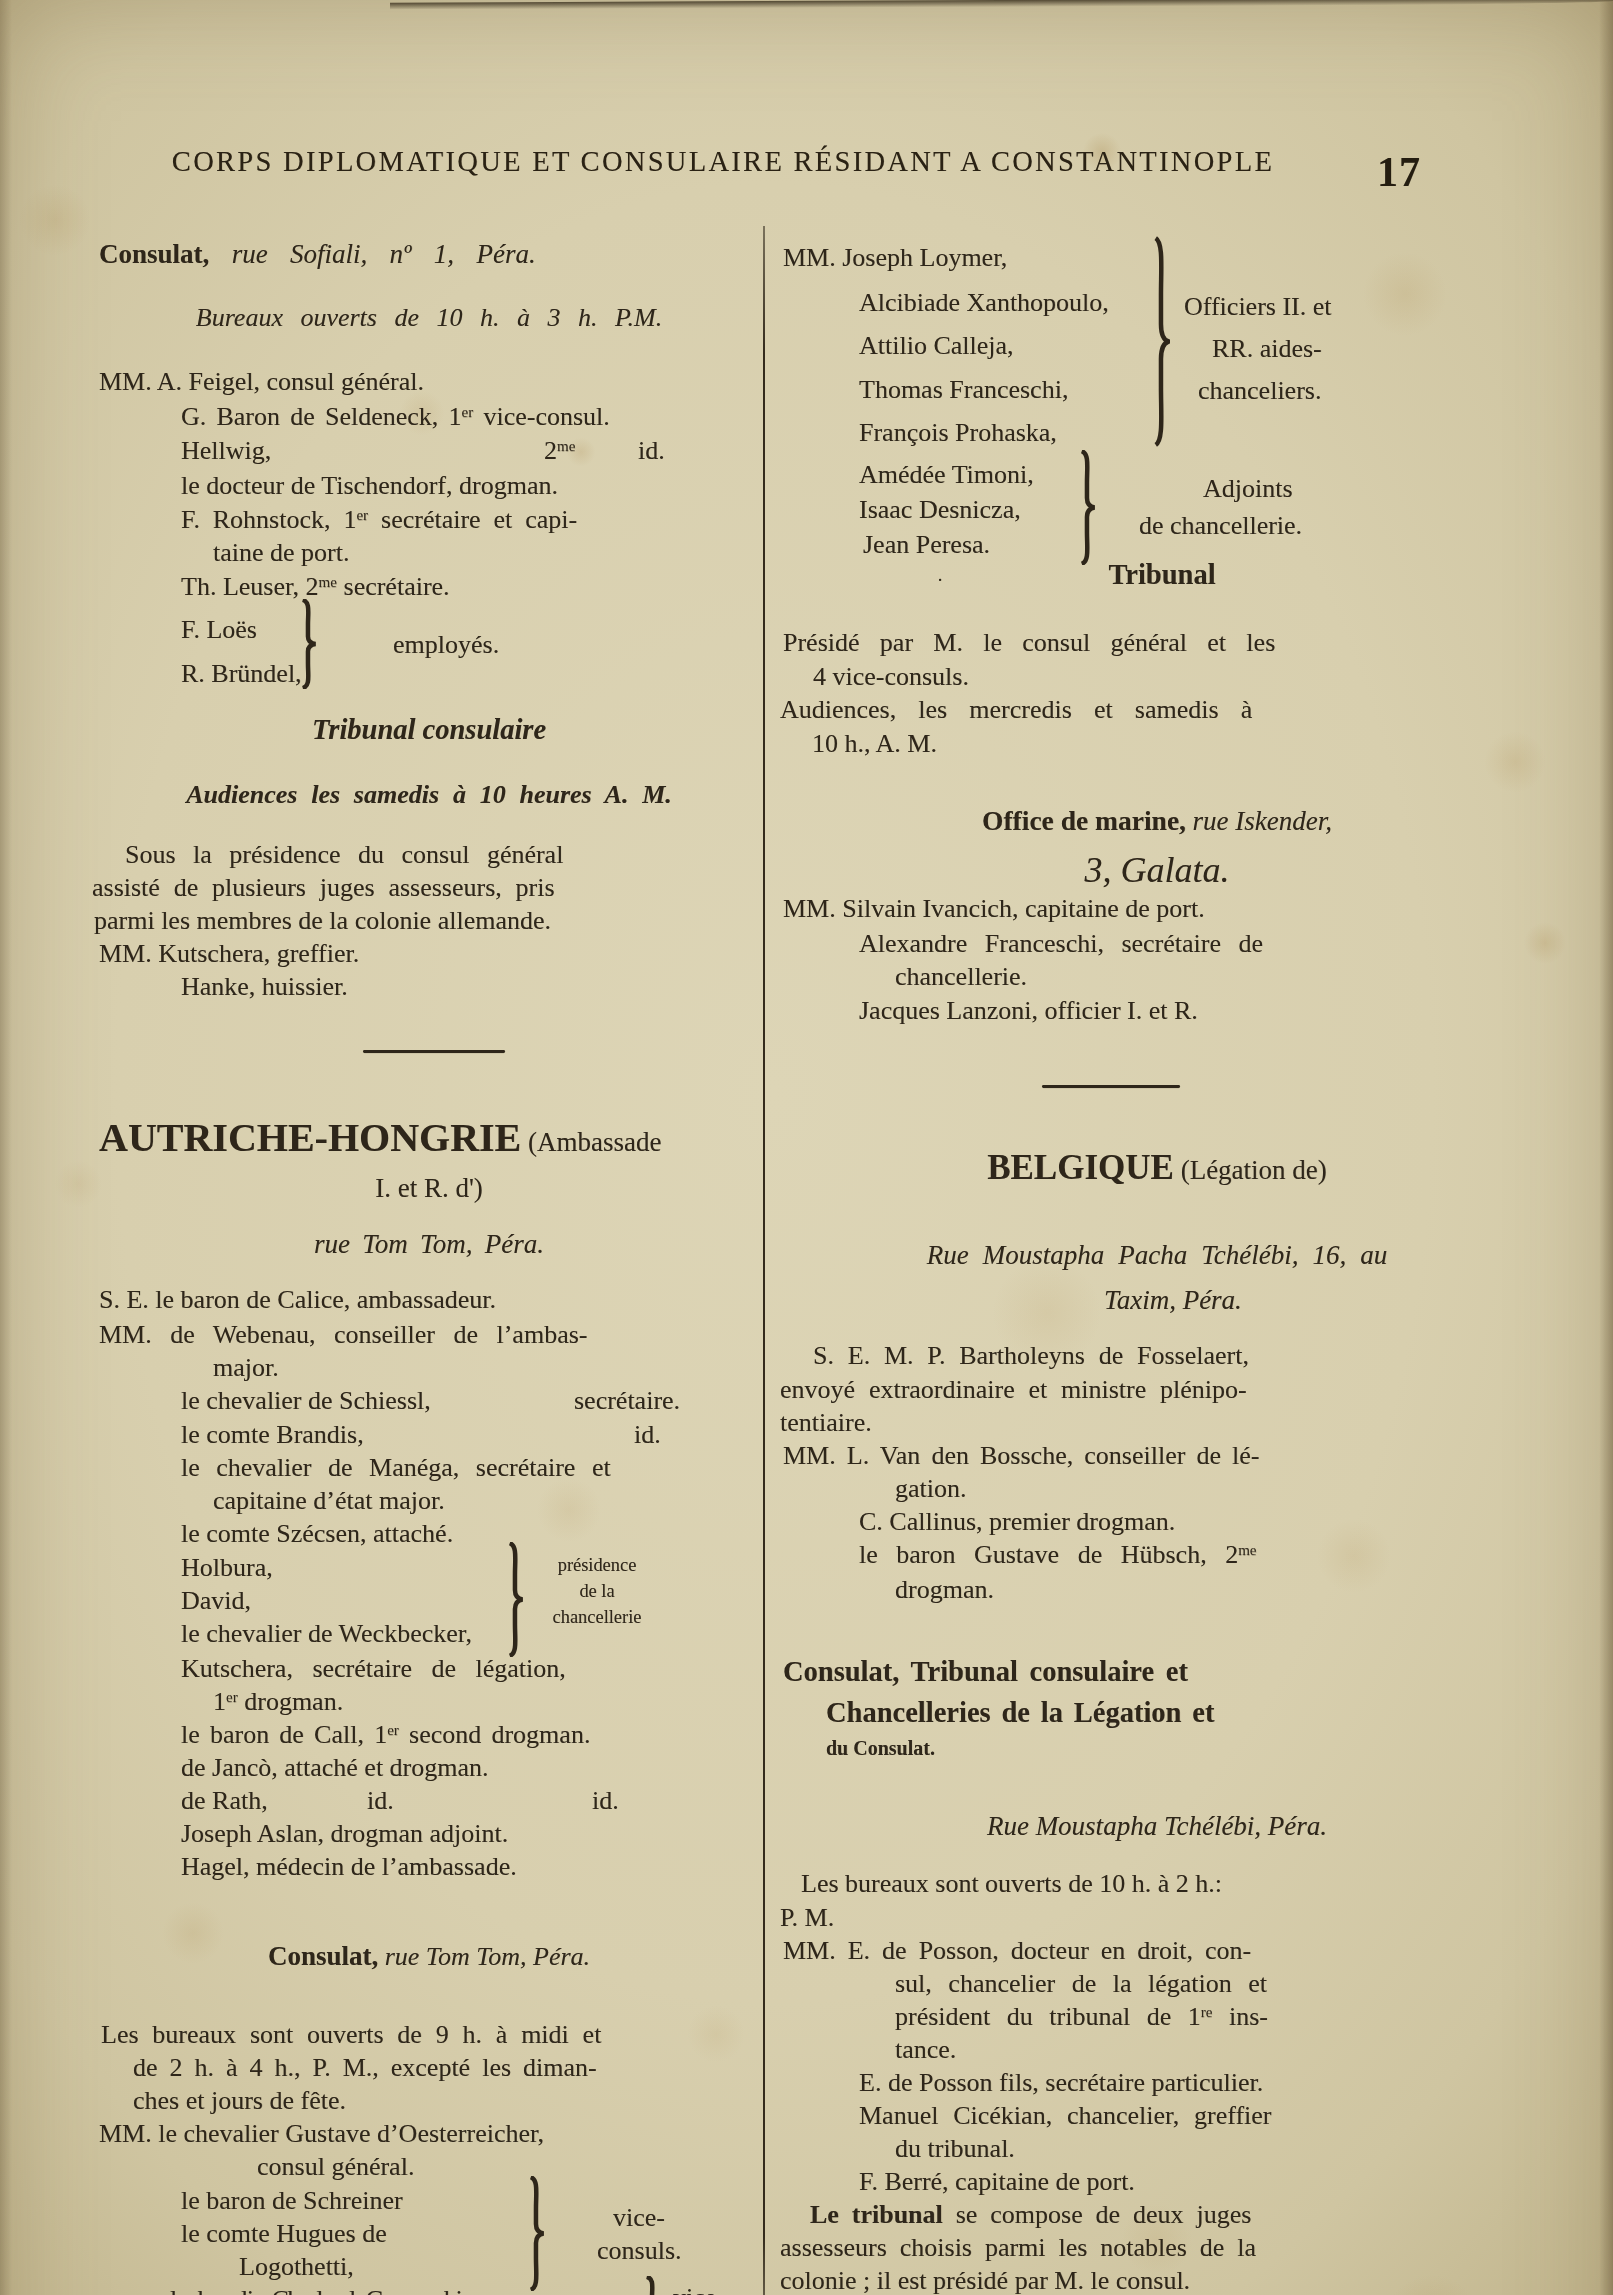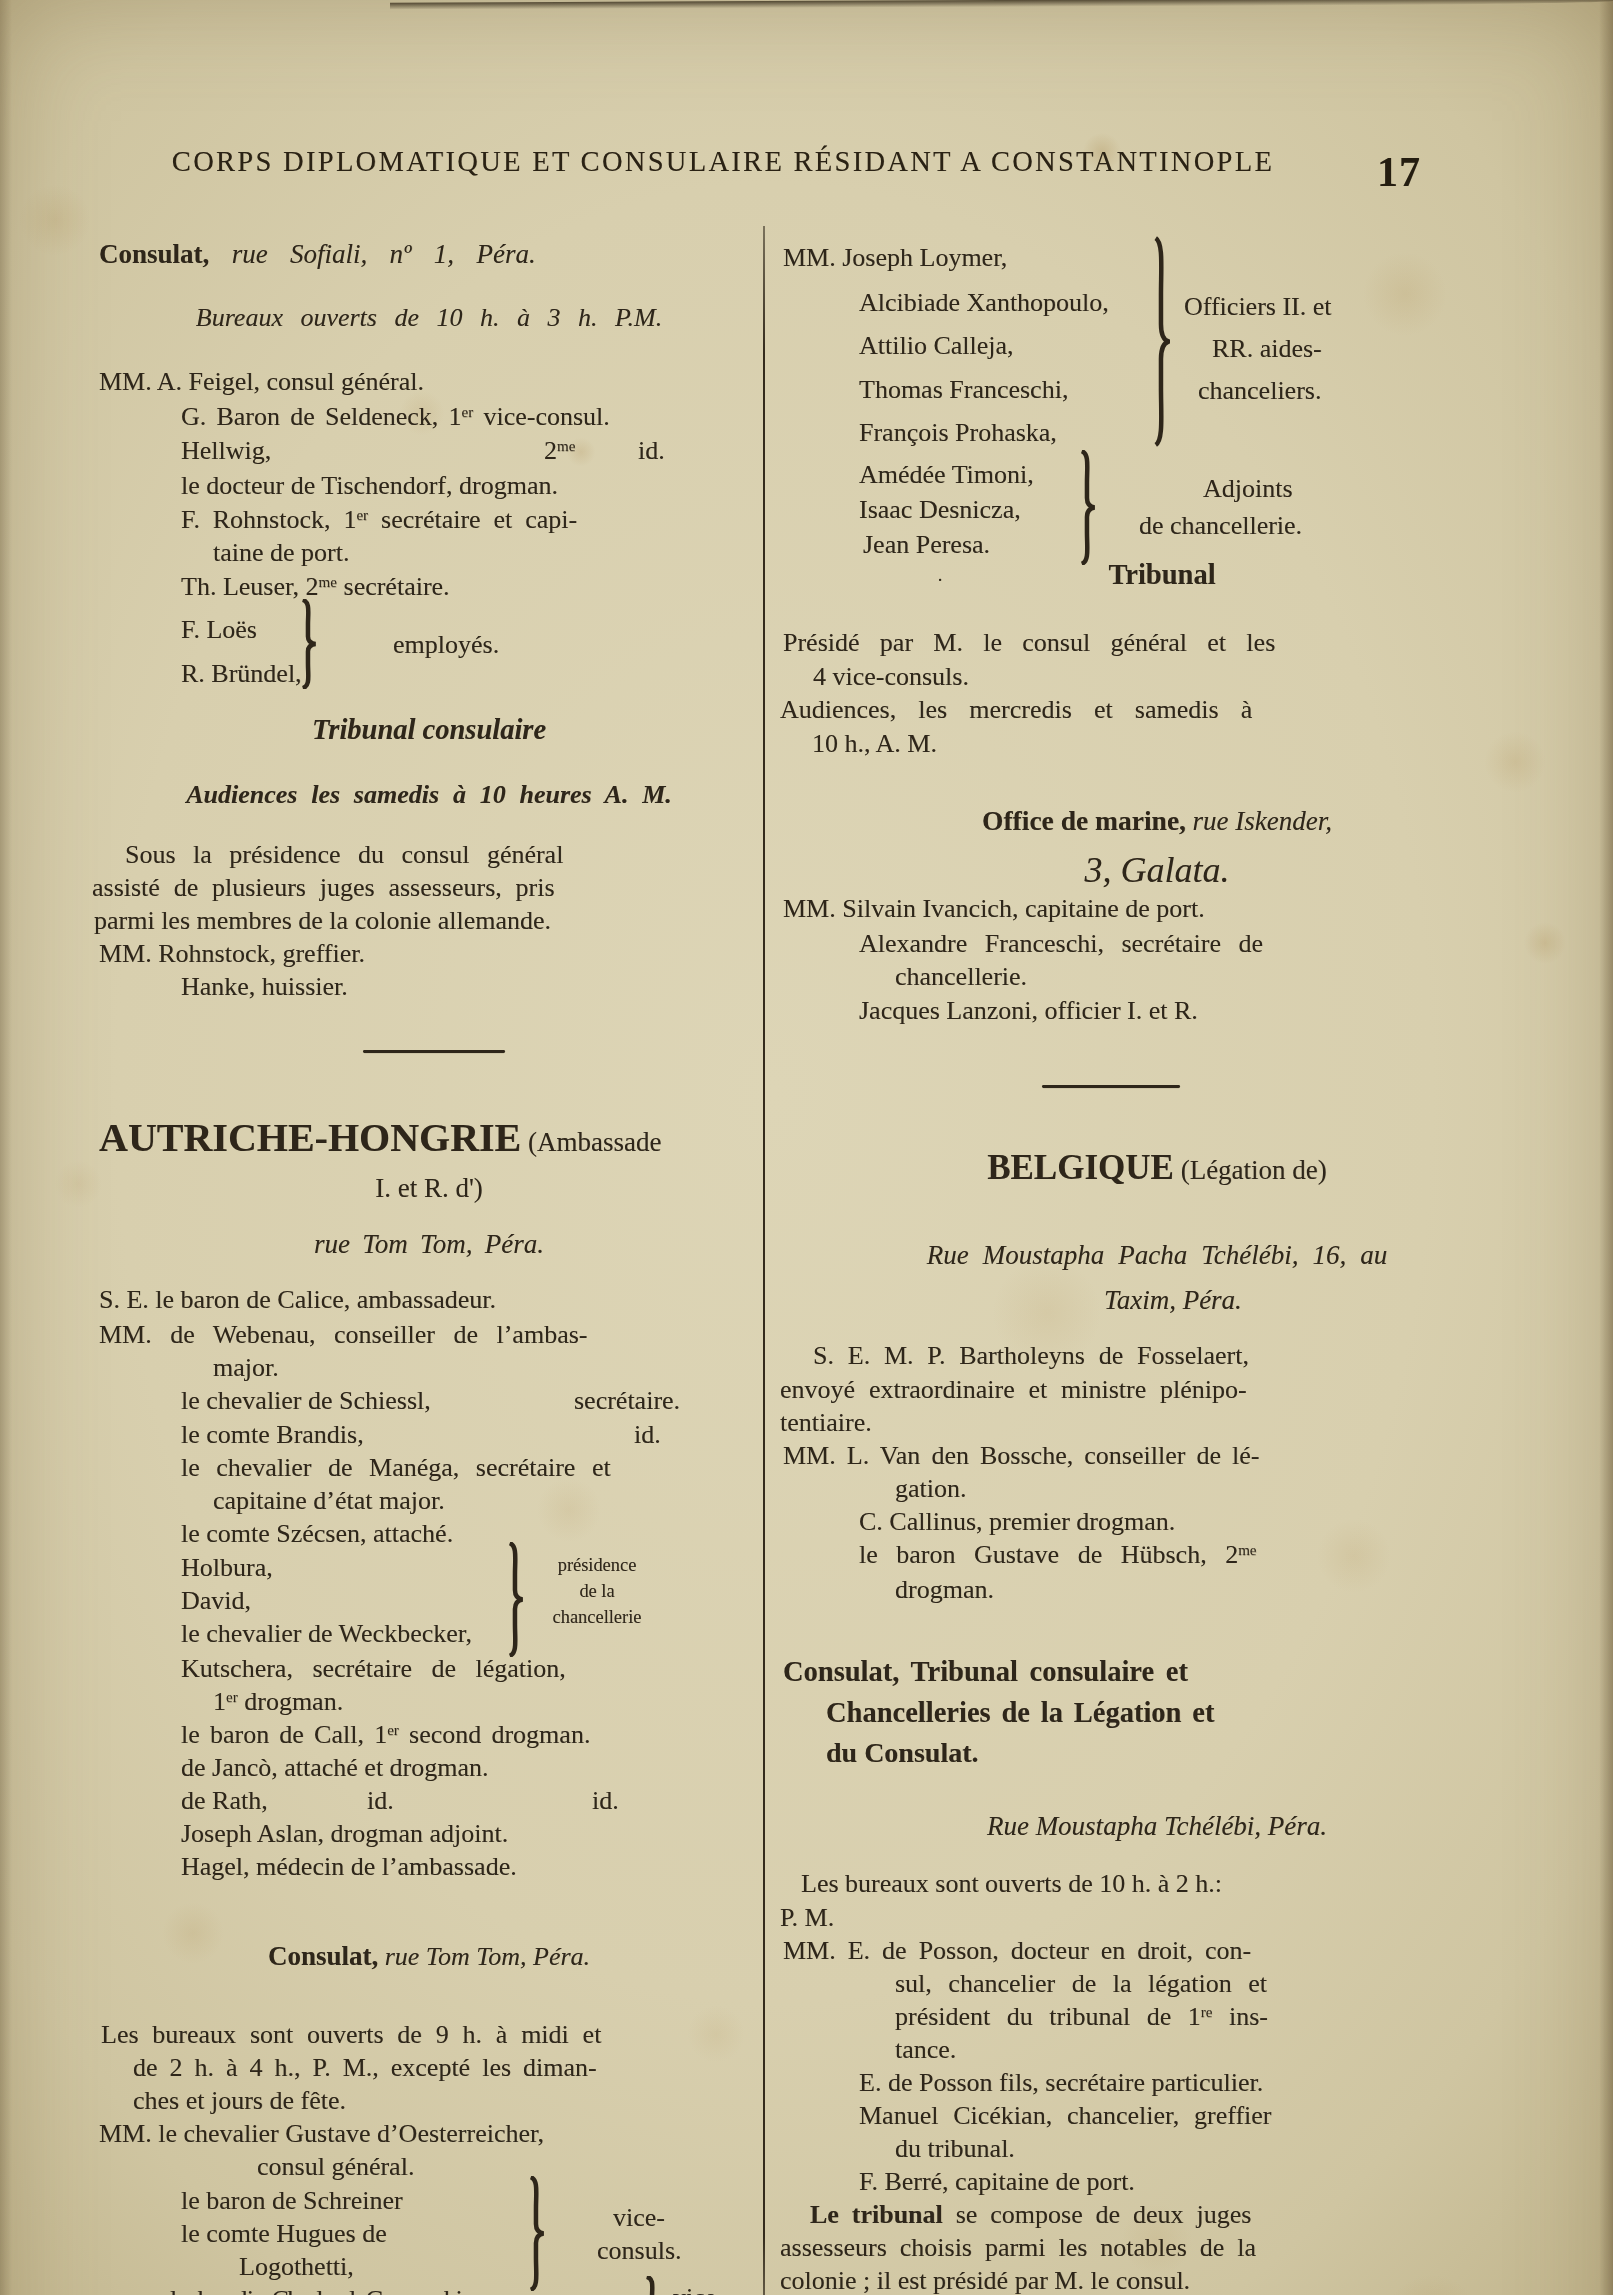--- a/index.html
+++ b/index.html
@@ -103,21 +103,21 @@
         <svg viewBox="0 0 40 300" preserveAspectRatio="none">
           <path d="M10 3 C26 10 21 45 21 85 L21 125 C21 142 27 148 37 150 C27 152 21 158 21 175 L21 215 C21 255 26 290 10 297" fill="none" stroke="#2e261a" stroke-width="4.5" vector-effect="non-scaling-stroke"></path>
         </svg>
       </div>
       <div class="line" style="top: 630px; left: 393px;"><span>employés.</span></div>
       <div class="line centered" style="font-size: 28.5px; top: 714px; left: 429px;"><span style="font-weight: bold; font-style: italic;">Tribunal consulaire</span></div>
       <div class="line centered" style="word-spacing: 7.3px; top: 780px; left: 429px;"><span style="font-style: italic; font-weight: bold;">Audiences les samedis à 10 heures A. M.</span></div>
       <div class="line" style="word-spacing: 11px; top: 840px; left: 125px;"><span>Sous la présidence du consul général</span></div>
       <div class="line" style="word-spacing: 7.3px; top: 873px; left: 92px;"><span>assisté de plusieurs juges assesseurs, pris</span></div>
       <div class="line" style="top: 906px; left: 94px;"><span>parmi les membres de la colonie allemande.</span></div>
-      <div class="line" style="top: 939px; left: 99px;"><span>MM. Rohnstock, greffier.</span></div>
+      <div class="line" style="top: 939px; left: 99px;"><span>MM. Kutschera, greffier.</span></div>
       <div class="line" style="top: 972px; left: 181px;"><span>Hanke, huissier.</span></div>
       <div class="rule centered" style="width: 142px; top: 1050px; left: 434px;"></div>
       <div class="line" style="top: 1116px; left: 99px;"><span style="font-weight: bold; font-size: 40px;">AUTRICHE-HONGRIE</span><span style="font-size: 27px;"> (Ambassade</span></div>
       <div class="line centered" style="font-size: 27px; top: 1173px; left: 429px;"><span>I. et R. d')</span></div>
       <div class="line centered" style="font-size: 27px; word-spacing: 5.5px; top: 1229px; left: 429px;"><span style="font-style: italic;">rue Tom Tom, Péra.</span></div>
       <div class="line" style="top: 1285px; left: 99px;"><span>S. E. le baron de Calice, ambassadeur.</span></div>
       <div class="line" style="word-spacing: 12px; top: 1320px; left: 99px;"><span>MM. de Webenau, conseiller de l’ambas-</span></div>
       <div class="line" style="top: 1353px; left: 213px;"><span>major.</span></div>
       <div class="line" style="top: 1386px; left: 181px;"><span>le chevalier de Schiessl,</span></div>
       <div class="line" style="top: 1386px; left: 574px;"><span>secrétaire.</span></div>
@@ -213,21 +213,21 @@
       <div class="line" style="word-spacing: 7.3px; top: 1341px; left: 813px;"><span>S. E. M. P.  Bartholeyns de  Fosselaert,</span></div>
       <div class="line" style="word-spacing: 7.3px; top: 1375px; left: 780px;"><span>envoyé  extraordinaire et  ministre plénipo-</span></div>
       <div class="line" style="top: 1408px; left: 780px;"><span>tentiaire.</span></div>
       <div class="line" style="word-spacing: 4.6px; top: 1441px; left: 783px;"><span>MM. L. Van den Bossche, conseiller de lé-</span></div>
       <div class="line" style="top: 1474px; left: 895px;"><span>gation.</span></div>
       <div class="line" style="top: 1507px; left: 859px;"><span>C. Callinus, premier drogman.</span></div>
       <div class="line" style="word-spacing: 12px; top: 1540px; left: 859px;"><span>le  baron  Gustave de  Hübsch, 2</span><span class="sup">me</span></div>
       <div class="line" style="top: 1575px; left: 895px;"><span>drogman.</span></div>
       <div class="line" style="font-size: 28.5px; word-spacing: 4.6px; top: 1656px; left: 783px;"><span style="font-weight: bold;">Consulat, Tribunal consulaire et</span></div>
       <div class="line" style="font-size: 28.5px; word-spacing: 3.7px; top: 1697px; left: 826px;"><span style="font-weight: bold;">Chancelleries de la Légation et</span></div>
-      <div class="line" style="font-size: 28px; top: 1737px; left: 826px;"><span style="font-weight: bold;">du Consulat.</span></div>
+      <div class="line" style="font-size: 20px; top: 1737px; left: 826px;"><span style="font-weight: bold;">du Consulat.</span></div>
       <div class="line centered" style="font-size: 27px; top: 1811px; left: 1157px;"><span style="font-style: italic;">Rue Moustapha Tchélébi, Péra.</span></div>
       <div class="line" style="top: 1869px; left: 801px;"><span>Les bureaux sont ouverts de 10 h. à 2 h.:</span></div>
       <div class="line" style="top: 1903px; left: 780px;"><span>P. M.</span></div>
       <div class="line" style="word-spacing: 5.5px; top: 1936px; left: 783px;"><span>MM. E. de Posson, docteur en droit, con-</span></div>
       <div class="line" style="word-spacing: 10px; top: 1969px; left: 895px;"><span>sul, chancelier de la légation  et</span></div>
       <div class="line" style="word-spacing: 10px; top: 2002px; left: 895px;"><span>président du tribunal de 1</span><span class="sup">re</span><span> ins-</span></div>
       <div class="line" style="top: 2035px; left: 895px;"><span>tance.</span></div>
       <div class="line" style="top: 2068px; left: 859px;"><span>E. de Posson fils, secrétaire particulier.</span></div>
       <div class="line" style="word-spacing: 8.3px; top: 2101px; left: 859px;"><span>Manuel  Cicékian,  chancelier,  greffier</span></div>
       <div class="line" style="top: 2134px; left: 895px;"><span>du tribunal.</span></div>

